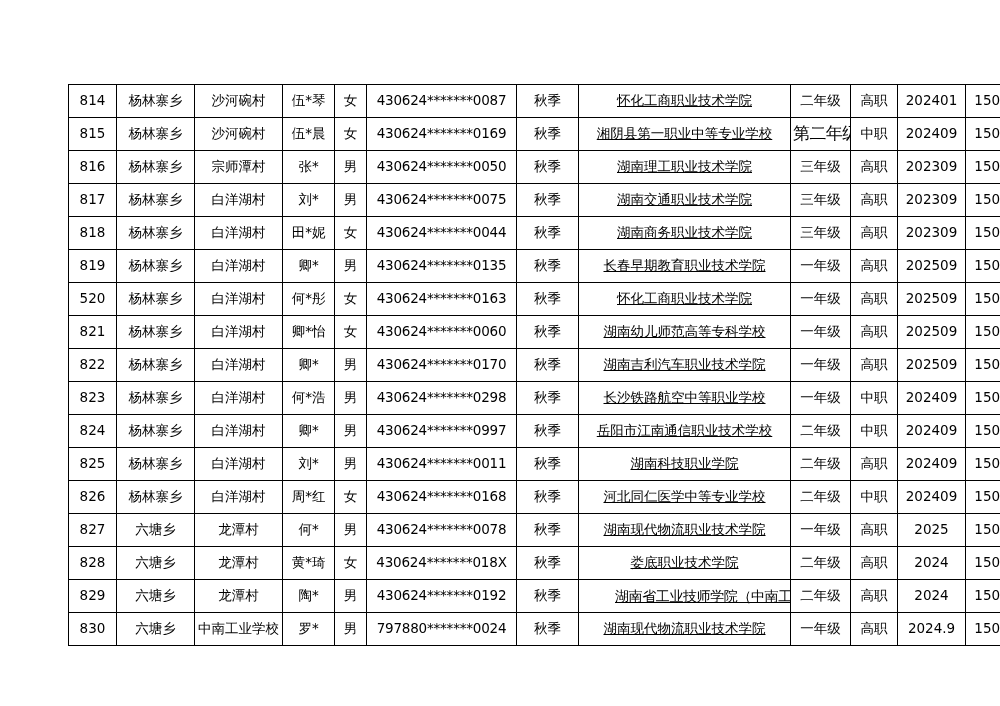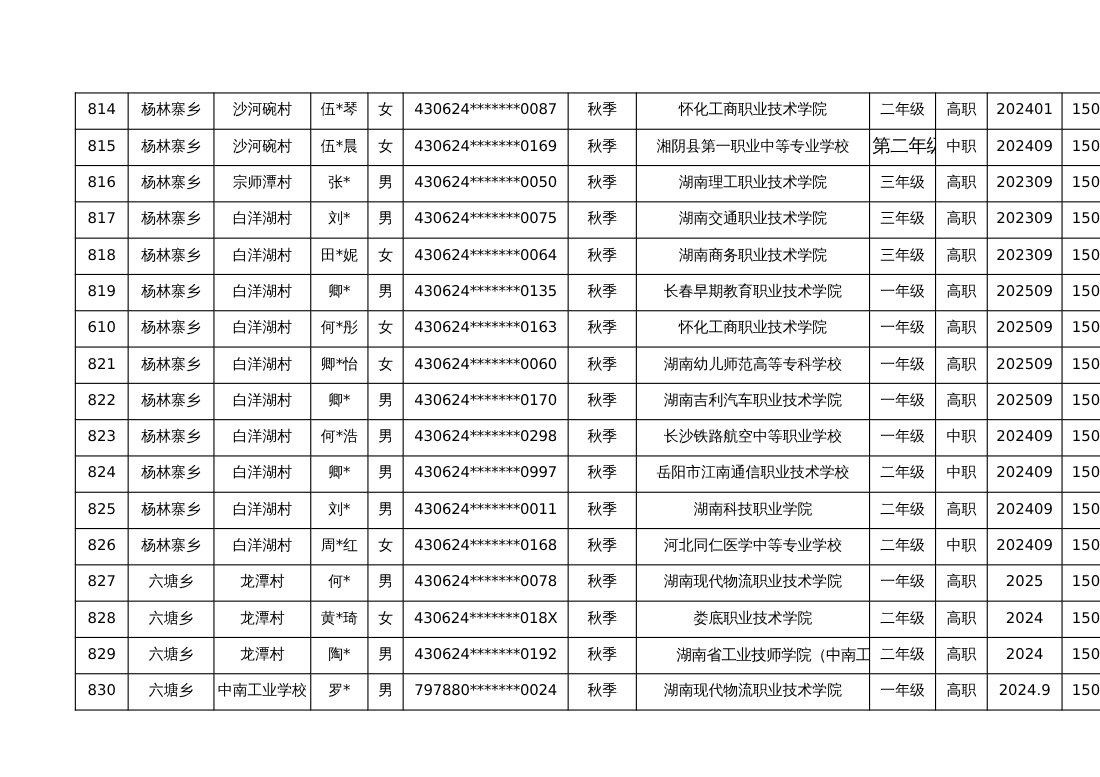--- a/index.html
+++ b/index.html
@@ -56,20 +56,21 @@
   col.c-level  { width: 47px; }
   col.c-period { width: 68px; }
   col.c-amount { width: 52px; }
 
   .cell-id {
     font-size: 12.5px;
     letter-spacing: -0.2px;
   }
   .cell-school {
     font-size: 13px;
+    text-decoration: underline;
   }
   .cell-school.shrink {
     font-size: 14px;
     letter-spacing: -0.4px;
     padding-left: 36px;
   }
   .cell-grade.shrink {
     font-size: 17px;
     letter-spacing: -0.6px;
   }
@@ -153,21 +154,21 @@
             <td>高职</td>
             <td class="cell-num">202309</td>
             <td class="cell-num">1500</td>
           </tr>
           <tr>
             <td class="cell-num">818</td>
             <td>杨林寨乡</td>
             <td>白洋湖村</td>
             <td>田*妮</td>
             <td>女</td>
-            <td class="cell-id">430624*******0064</td>
+            <td class="cell-id">430624*******0044</td>
             <td>秋季</td>
             <td class="cell-school">湖南商务职业技术学院</td>
             <td class="cell-grade">三年级</td>
             <td>高职</td>
             <td class="cell-num">202309</td>
             <td class="cell-num">1500</td>
           </tr>
           <tr>
             <td class="cell-num">819</td>
             <td>杨林寨乡</td>
@@ -176,21 +177,21 @@
             <td>男</td>
             <td class="cell-id">430624*******0135</td>
             <td>秋季</td>
             <td class="cell-school">长春早期教育职业技术学院</td>
             <td class="cell-grade">一年级</td>
             <td>高职</td>
             <td class="cell-num">202509</td>
             <td class="cell-num">1500</td>
           </tr>
           <tr>
-            <td class="cell-num">610</td>
+            <td class="cell-num">520</td>
             <td>杨林寨乡</td>
             <td>白洋湖村</td>
             <td>何*彤</td>
             <td>女</td>
             <td class="cell-id">430624*******0163</td>
             <td>秋季</td>
             <td class="cell-school">怀化工商职业技术学院</td>
             <td class="cell-grade">一年级</td>
             <td>高职</td>
             <td class="cell-num">202509</td>

